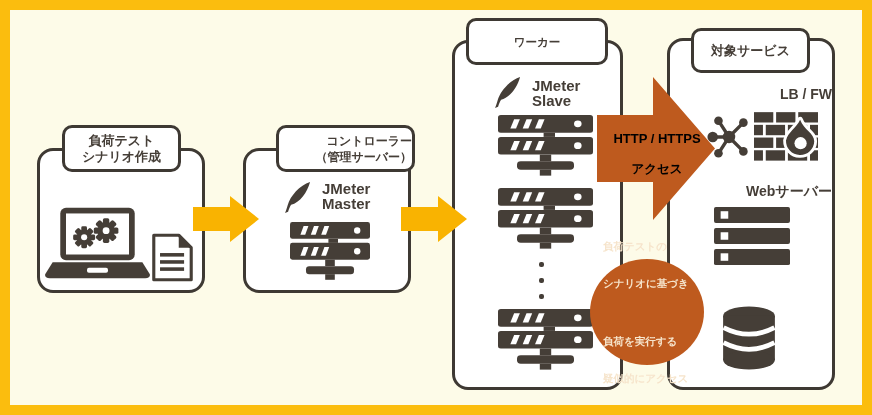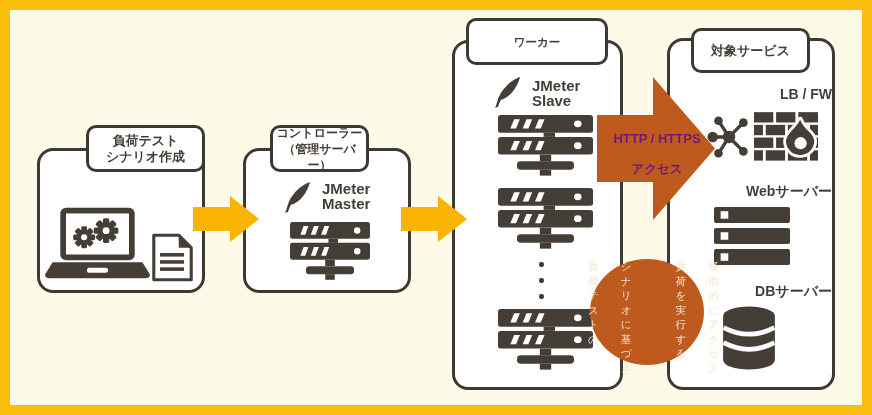--- a/index.html
+++ b/index.html
@@ -3,40 +3,40 @@
 <meta charset="utf-8">
 <style>
   * { margin:0; padding:0; box-sizing:border-box; }
   body { font-family:"Liberation Sans","DejaVu Sans",sans-serif; background:#888; }
   #frame { position:relative; width:872px; height:415px; background:#FBBD0E; overflow:hidden; }
   #bg { position:absolute; inset:10px; background:#FDFBE8; }
   .box { position:absolute; background:#FFFFFF; border:3px solid #3E3933; border-radius:16px; z-index:1; }
   .tab { position:absolute; background:#FFFFFF; border:3px solid #3E3933; border-radius:10px;
          display:flex; flex-direction:column; align-items:center; justify-content:center;
          font-weight:bold; color:#453E37; text-align:center; z-index:5; line-height:16px; }
-  #tab-scenario   { left:62px;  top:125px; width:119px; height:47px; font-size:13px;margin-left:24px; }
-  #tab-controller { left:270px; top:125px; width:99px; height:47px; font-size:12px; }
+  #tab-scenario   { left:62px;  top:125px; width:119px; height:47px; font-size:13px; }
+  #tab-controller { left:276px; top:125px; width:139px; height:47px; font-size:12px;align-items:flex-end; }
   #tab-worker     { left:466px; top:18px;  width:142px; height:47px; font-size:11.5px; }
   #tab-target     { left:691px; top:18px;  width:119px; height:45px; font-size:13px;margin-top:10px; }
   #box-scenario   { left:37px;  top:148px; width:168px; height:145px; }
   #box-controller { left:243px; top:148px; width:168px; height:145px; }
   #box-worker     { left:452px; top:40px;  width:171px; height:350px; }
   #box-target     { left:667px; top:38px;  width:168px; height:352px; }
   .abs { position:absolute; }
   .flow-arrow { position:absolute; z-index:4; }
   #arrow-1 { left:193px; top:196px; }
   #arrow-2 { left:401px; top:196px; }
   #http-arrow { left:597px; top:77px; z-index:6; }
   #http-arrow-label { position:absolute; left:595px; top:131px; width:124px; text-align:center;
-      z-index:7; color:#701a75; font-weight:bold; line-height:15px; }
+      z-index:7; color:#000000; font-weight:bold; line-height:15px; }
   #http-arrow-label .l1 { font-size:13px; }
   #http-arrow-label .l2 { font-size:12.5px;margin-top:16px; }
   #note-bubble { position:absolute; left:590px; top:259px; width:114px; height:106px;
-      background:#BE5A1E; border-radius:50%; z-index:8; display:flex; flex-direction:row;
-      justify-content:center; padding-left:13px; color:#F6E4CB; font-weight:normal;
+      background:#BE5A1E; border-radius:50%; z-index:8; display:flex; flex-direction:column;
+      justify-content:center; padding-left:13px; color:#F6E4CB; font-weight:bold;
       font-size:10.5px; line-height:14.5px;gap:22px; }
   #note-bubble .gap { height:9px; }
   .sw-label { position:absolute; color:#453E37; font-weight:bold; font-size:15px; line-height:15px; }
   .svc-label { position:absolute; left:0; width:100%; text-align:right; color:#453E37;
       font-weight:bold; font-size:14px; }
   .dots-col { position:absolute; display:flex; flex-direction:column; gap:11px; }
   .dots-col span { width:5px; height:5px; background:#453E37; border-radius:2px; }
 </style>
 </head>
 <body>
@@ -240,21 +240,20 @@
         <rect y="0" width="80" height="17" rx="2"></rect>
         <rect y="22.5" width="80" height="17" rx="2"></rect>
         <rect y="45" width="80" height="17" rx="2"></rect>
       </g>
       <g fill="#FFFFFF">
         <rect x="7" y="4.5" width="8" height="8"></rect>
         <rect x="7" y="27" width="8" height="8"></rect>
         <rect x="7" y="49.5" width="8" height="8"></rect>
       </g>
     </svg>
-    <div class="svc-label" style="top:242px;">DBサーバー</div>
     <svg class="abs" style="left:52px;top:265px;" width="54" height="64" viewBox="0 0 56 68">
       <g fill="#453E37">
         <ellipse cx="28" cy="10.5" rx="27.5" ry="10"></ellipse>
         <rect x="0.5" y="10.5" width="55" height="47"></rect>
         <ellipse cx="28" cy="57.5" rx="27.5" ry="10"></ellipse>
       </g>
       <path d="M1,23 Q28,37 55,23" stroke="#FFFFFF" stroke-width="5" fill="none"></path>
       <path d="M1,39 Q28,53 55,39" stroke="#FFFFFF" stroke-width="5" fill="none"></path>
     </svg>
   </div>

